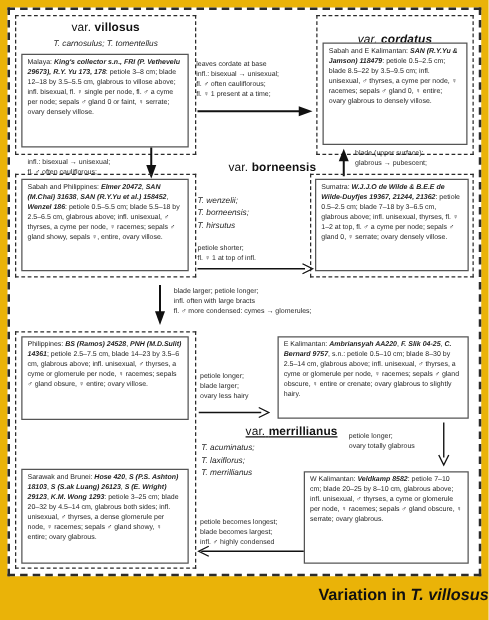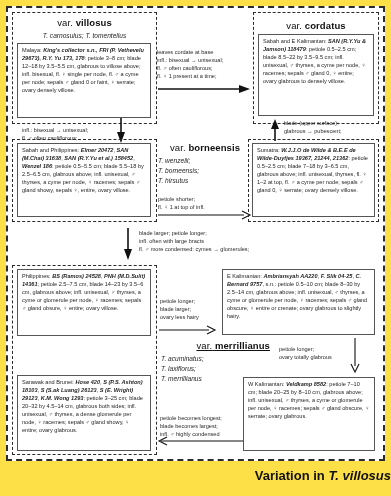--- a/index.html
+++ b/index.html
@@ -6,21 +6,21 @@
   body{
     font-family:"Liberation Sans","DejaVu Sans",sans-serif;
     color:#1a1a1a;
     -webkit-font-smoothing:antialiased;
   }
   #page{
     position:relative;
     width:391px;
     height:496px;
     overflow:hidden;
-    background:#fde047;
+    background:#eab308;
   }
   
   .outer-frame{
     position:absolute;
     left:6px; top:6px;
     width:379px; height:455px;
     box-sizing:border-box;
     border:2px dashed #2b2b2b;
     background:#fff;
   }
@@ -99,21 +99,21 @@
     <span class="nm">villosus</span>
   </div>
   <div class="syn syn-c" style="left:12px;top:31px;width:145px;">T. carnosulus; T. tomentellus</div>
 
   <div class="box" style="left:17px;top:43px;width:134px;height:75px;">
     <p>Malaya: <span class="bi">King's collector s.n., FRI</span> <span class="bi">(P. Vethevelu 29673), R.Y. Yu 173, 178</span>: petiole 3–8 cm; blade 12–18 by 3.5–5.5 cm, glabrous to villose above; infl. bisexual, fl. ♀ single per node, fl. ♂ a cyme per node; sepals ♂ gland 0 or faint, ♀ serrate; ovary densely villose.</p>
   </div>
 
   <div class="cell-dash" style="left:253px;top:12px;width:126px;height:112px;"></div>
 
-  <div class="var-head" style="left:253px;top:20px;width:126px;">
+  <div class="var-head" style="left:253px;top:26px;width:126px;font-style:italic;">
     <span>var.</span>
     <span class="nm">cordatus</span>
   </div>
 
   <div class="box" style="left:258px;top:34px;width:116px;height:82px;">
     <p>Sabah and E Kalimantan: <span class="bi">SAN (R.Y.Yu &amp; Jamson) 118479</span>: petiole 0.5–2.5 cm; blade 8.5–22 by 3.5–9.5 cm; infl. unisexual, ♂ thyrses, a cyme per node, ♀ racemes; sepals ♂ gland 0, ♀ entire; ovary glabrous to densely villose.</p>
   </div>
 
   <div class="note" style="left:157px;top:48px;">
     <p>leaves cordate at base</p>
@@ -148,21 +148,21 @@
   <div class="note" style="left:284px;top:119px;">
     <p>blade (upper surface):</p>
     <p>glabrous → pubescent;</p>
   </div>
 
   <div class="cell-dash" style="left:12px;top:139px;width:145px;height:83px;"></div>
   <div class="box" style="left:17px;top:143px;width:134px;height:74px;">
     <p>Sabah and Philippines: <span class="bi">Elmer 20472</span>, <span class="bi">SAN (M.Chai) 31638</span>, <span class="bi">SAN (R.Y.Yu et al.) 158452</span>, <span class="bi">Wenzel 186</span>: petiole 0.5–5.5 cm; blade 5.5–18 by 2.5–6.5 cm, glabrous above; infl. unisexual, ♂ thyrses, a cyme per node, ♀ racemes; sepals ♂ gland showy, sepals ♀, entire, ovary villose.</p>
   </div>
 
-  <div class="var-head" style="left:157px;top:142px;width:96px;text-align:center;">
+  <div class="var-head" style="left:157px;top:129px;width:96px;text-align:right;">
     <span>var.</span>
     <span class="nm">borneensis</span>
   </div>
   <div class="syn" style="left:158px;top:156px;width:96px;">
     <div>T. wenzelii;</div>
     <div>T. borneensis;</div>
     <div>T. hirsutus</div>
   </div>
   <div class="note" style="left:158px;top:195px;">
     <p>petiole shorter;</p>

